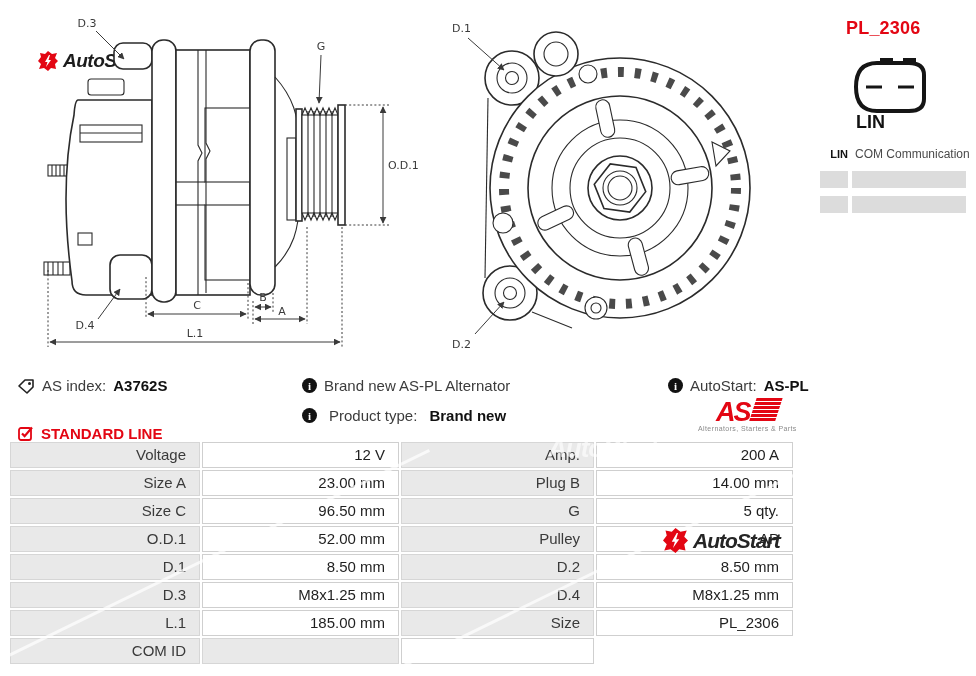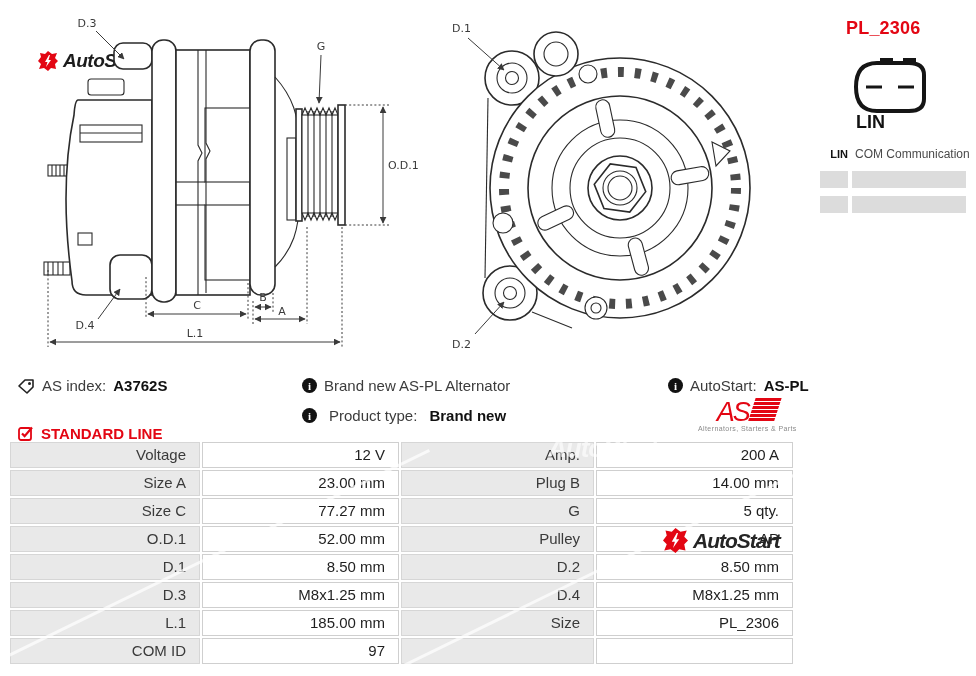--- a/index.html
+++ b/index.html
@@ -5,21 +5,21 @@
   html,body{margin:0;padding:0;background:#fff;}
   body{width:976px;height:676px;position:relative;overflow:hidden;
        font-family:"Liberation Sans",sans-serif;color:#222;}
   .abs{position:absolute;}
 
   
   .autostart{display:flex;align-items:center;gap:5px;}
   .autostart .txt{font-style:italic;font-weight:bold;letter-spacing:-0.5px;color:#1c1c1c;}
   .as-logo{display:flex;flex-direction:column;align-items:center;}
   .as-logo .row{display:flex;align-items:flex-end;gap:3px;}
-  .as-logo .as-txt{color:#e30613;font-weight:normal;font-style:italic;font-size:27px;line-height:22px;letter-spacing:-2px;}
+  .as-logo .as-txt{color:#e30613;font-weight:bold;font-style:italic;font-size:27px;line-height:22px;letter-spacing:-2px;}
   .as-logo .stripes{display:flex;flex-direction:column;gap:1.5px;margin-bottom:2px;transform:skewX(-18deg);}
   .as-logo .stripes i{display:block;width:26px;height:2.5px;background:#e30613;}
   .as-logo .tagline{font-size:7px;color:#8a8a8a;letter-spacing:.4px;margin-top:2px;white-space:nowrap;}
 
   
   .plug-code{color:#e30613;font-weight:bold;font-size:18px;letter-spacing:.2px;}
   .lin-label{font-weight:bold;font-size:18px;color:#111;}
   .pin-table .row{display:grid;grid-template-columns:28px 114px;gap:4px;height:17px;margin-bottom:8px;}
   .pin-cell{font-size:11px;font-weight:bold;color:#111;text-align:right;line-height:17px;}
   .desc-cell{font-size:12px;color:#4a4a4a;line-height:17px;padding-left:3px;white-space:nowrap;}
@@ -306,21 +306,21 @@
   <div class="c-val">12 V</div>
   <div class="c-lbl">Amp.</div>
   <div class="c-val">200 A</div>
 
   <div class="c-lbl">Size A</div>
   <div class="c-val">23.00 mm</div>
   <div class="c-lbl">Plug B</div>
   <div class="c-val">14.00 mm</div>
 
   <div class="c-lbl">Size C</div>
-  <div class="c-val">77.27 mm</div>
+  <div class="c-val">96.50 mm</div>
   <div class="c-lbl">G</div>
   <div class="c-val">5 qty.</div>
 
   <div class="c-lbl">O.D.1</div>
   <div class="c-val">52.00 mm</div>
   <div class="c-lbl">Pulley</div>
   <div class="c-val">AP</div>
 
   <div class="c-lbl">D.1</div>
   <div class="c-val">8.50 mm</div>
@@ -331,21 +331,20 @@
   <div class="c-val">M8x1.25 mm</div>
   <div class="c-lbl">D.4</div>
   <div class="c-val">M8x1.25 mm</div>
 
   <div class="c-lbl">L.1</div>
   <div class="c-val">185.00 mm</div>
   <div class="c-lbl">Size</div>
   <div class="c-val">PL_2306</div>
 
   <div class="c-lbl">COM ID</div>
-  <div class="c-val">97</div>
   <div class="c-lbl"></div>
   <div class="c-val"></div>
 </div>
 
 <div class="abs ghost" style="left:548px;top:433px;">AutoStart</div>
 <div class="abs diag" style="left:-20px;top:668px;width:500px;transform:rotate(-26deg);"></div>
 <div class="abs diag" style="left:330px;top:700px;width:560px;transform:rotate(-26deg);"></div>
 
 <div class="abs pulley-mark" style="left:663px;top:528px;">
   <svg width="25" height="25" viewBox="0 0 20 20">

